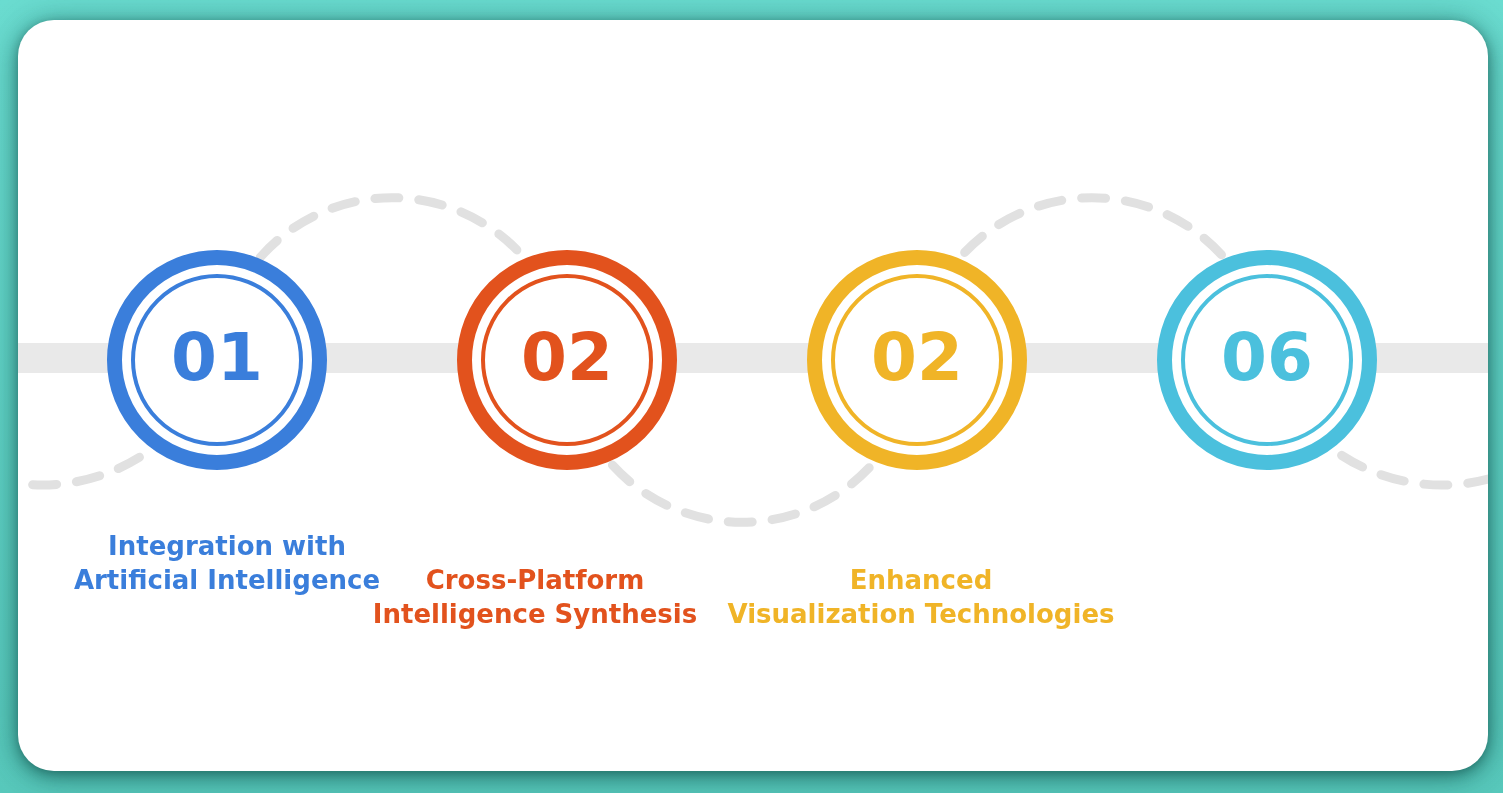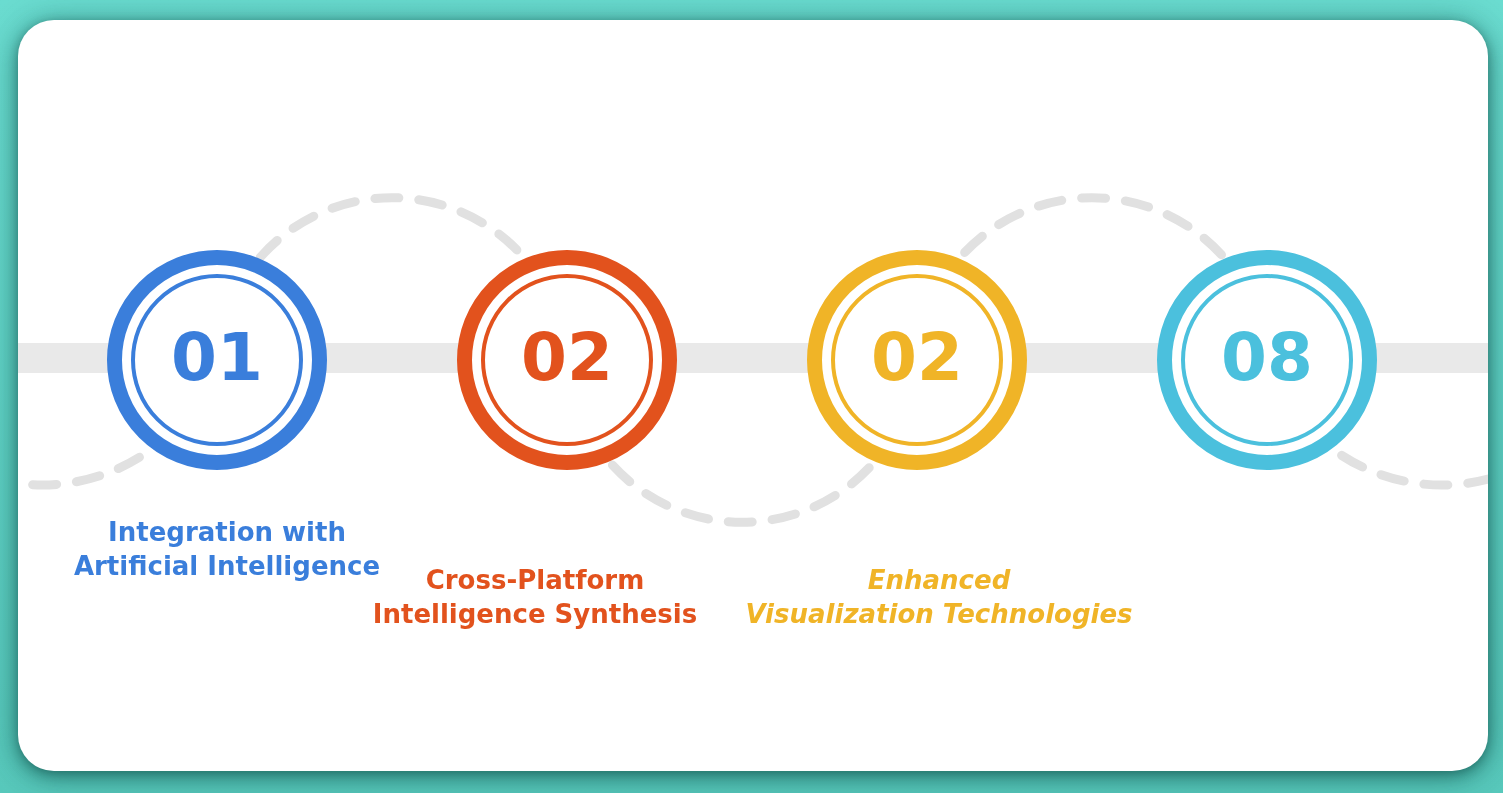--- a/index.html
+++ b/index.html
@@ -43,28 +43,28 @@
   .circle-inner {
     width:172px; height:172px; border-radius:50%;
     border:4px solid var(--accent);
     display:flex; align-items:center; justify-content:center;
   }
   .step-number {
     font-size:66px; font-weight:800; color:var(--accent);
     letter-spacing:0px; line-height:1; transform:translateY(-2px);
   }
   .step-title {
-    position:relative; margin-top:45px; text-align:center;
+    position:relative; margin-top:59px; text-align:center;
     font-size:26px; font-weight:700; line-height:34px;
     color:var(--accent); white-space:pre-line;
   }
   .step2 .step-title, .step3 .step-title { margin-top:93px; }
   .step1 .step-title { left:10px; }
   .step2 .step-title { left:-32px; }
-  .step3 .step-title { left:22px;font-style:italic; }
+  .step3 .step-title { left:4px; }
   .step4 .step-title { left:-5px; }
 </style>
 </head>
 <body>
 
 <div class="card">
 
   <div class="timeline-bar"></div>
 
   <svg class="wave" viewBox="0 0 1470 751" aria-hidden="true">
@@ -102,18 +102,18 @@
         <div class="step-number">02</div>
       </div>
     </div>
     <div class="step-title">Enhanced
 Visualization Technologies</div>
   </div>
 
   <div class="step step4" style="--accent: #4BC0DD;">
     <div class="circle">
       <div class="circle-inner">
-        <div class="step-number">08</div>
+        <div class="step-number">06</div>
       </div>
     </div>
   </div>
 
 </div>
 
 </body></html>

